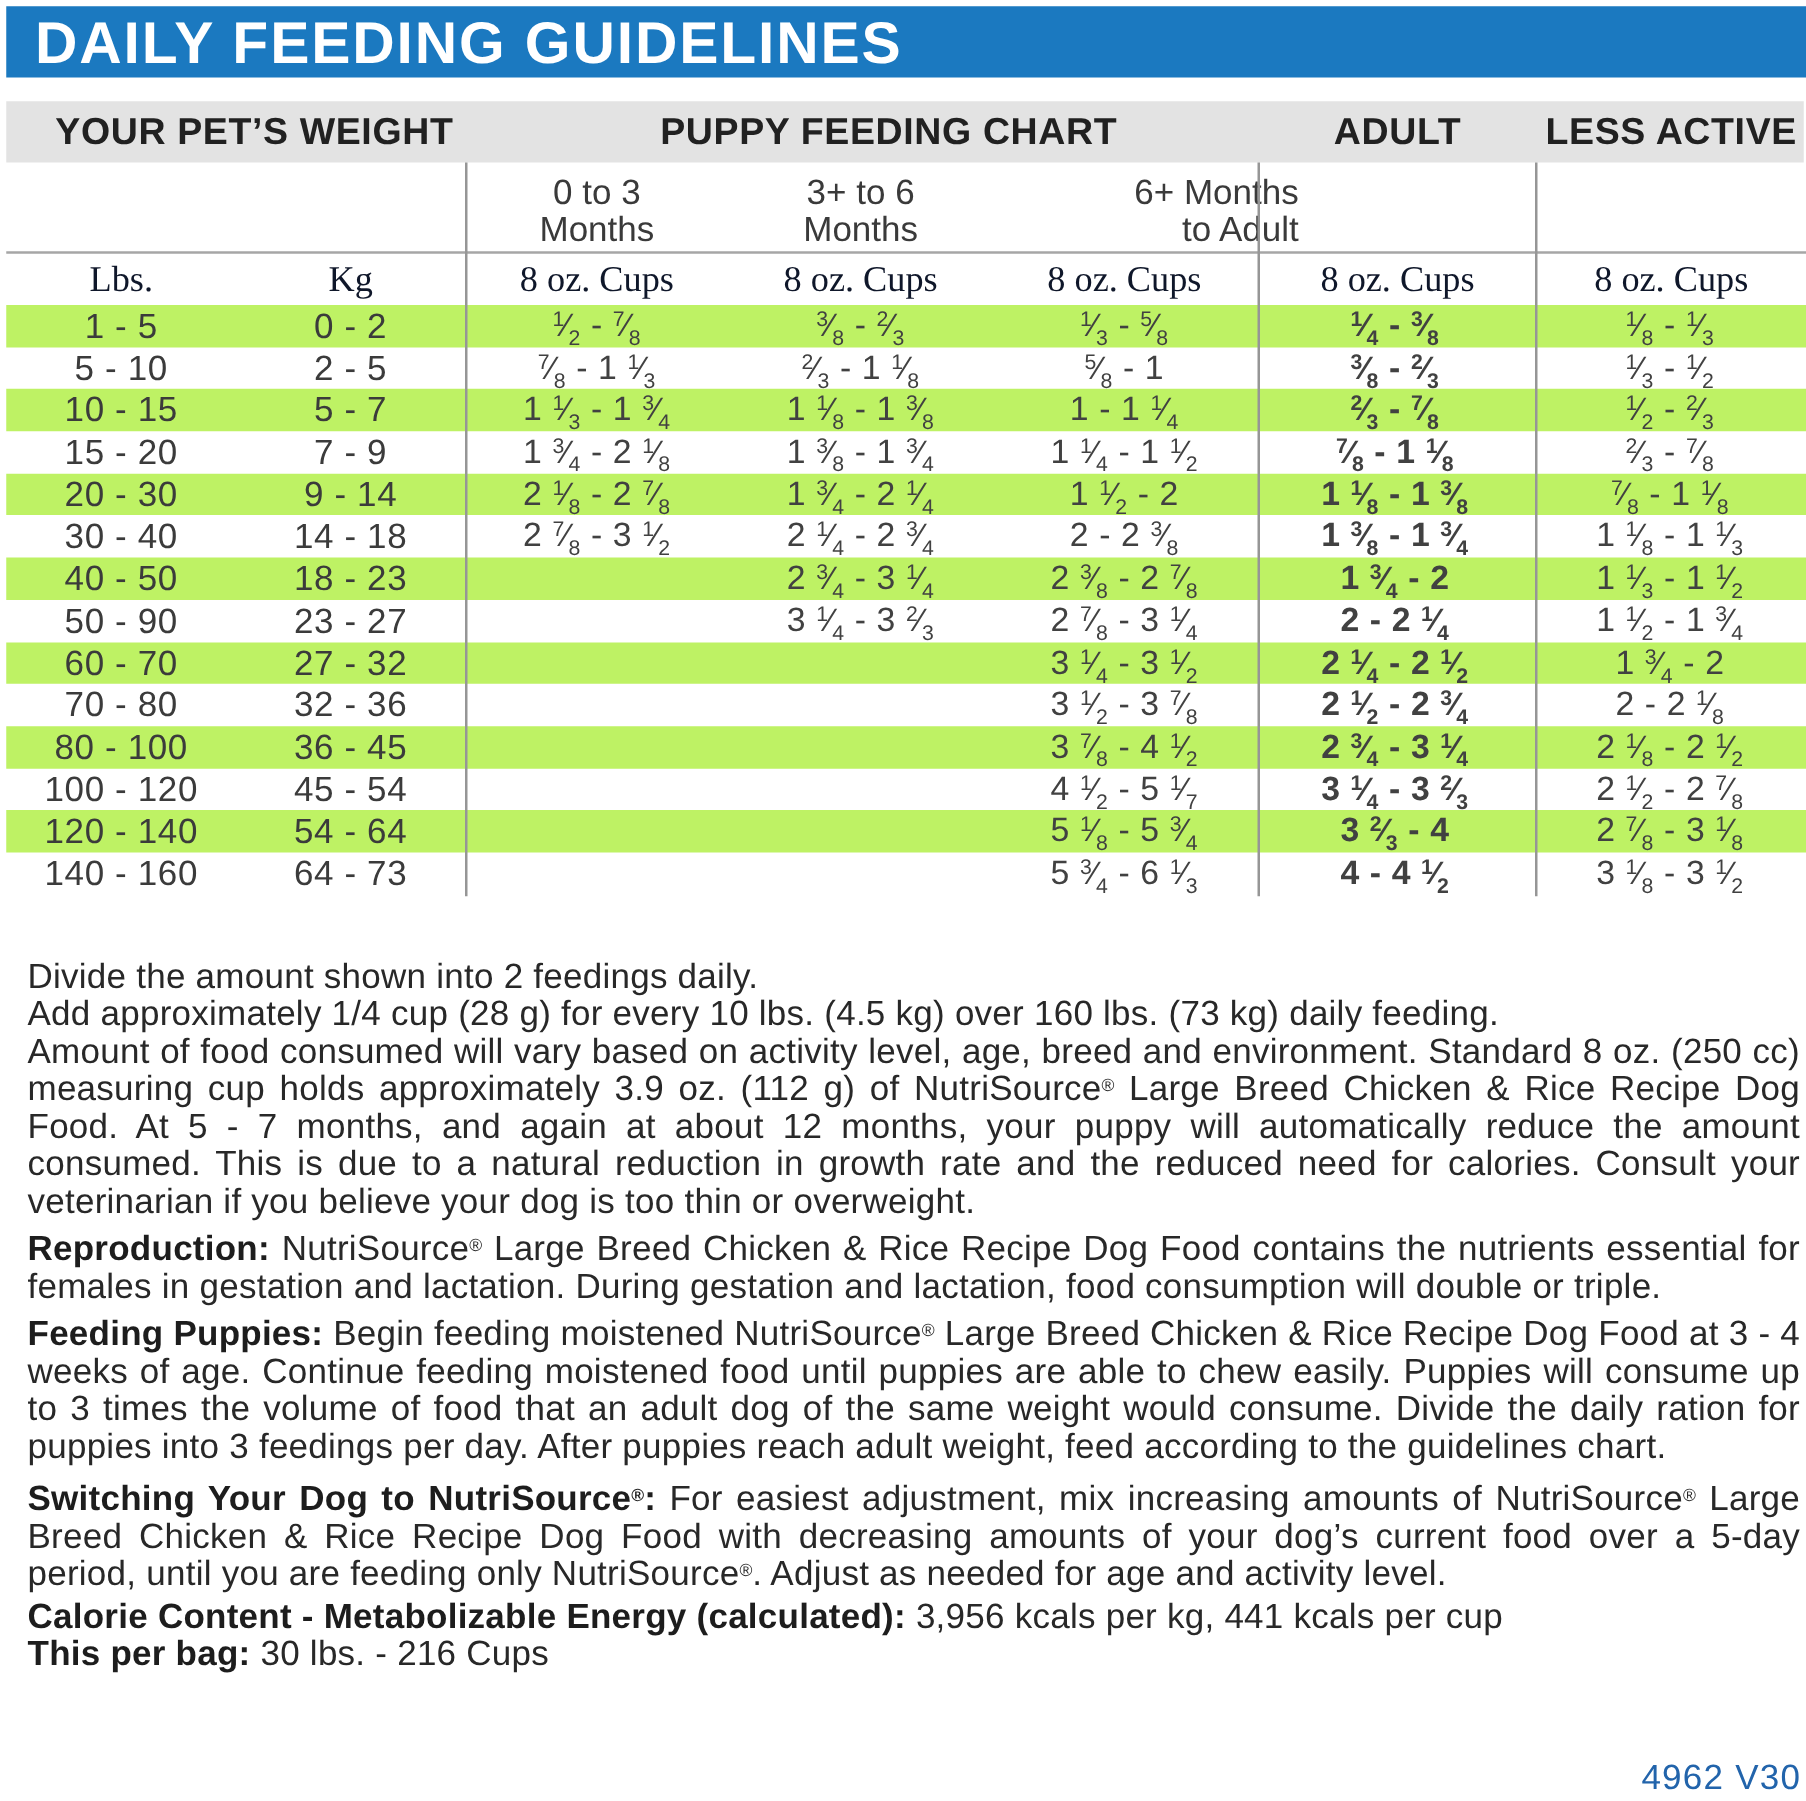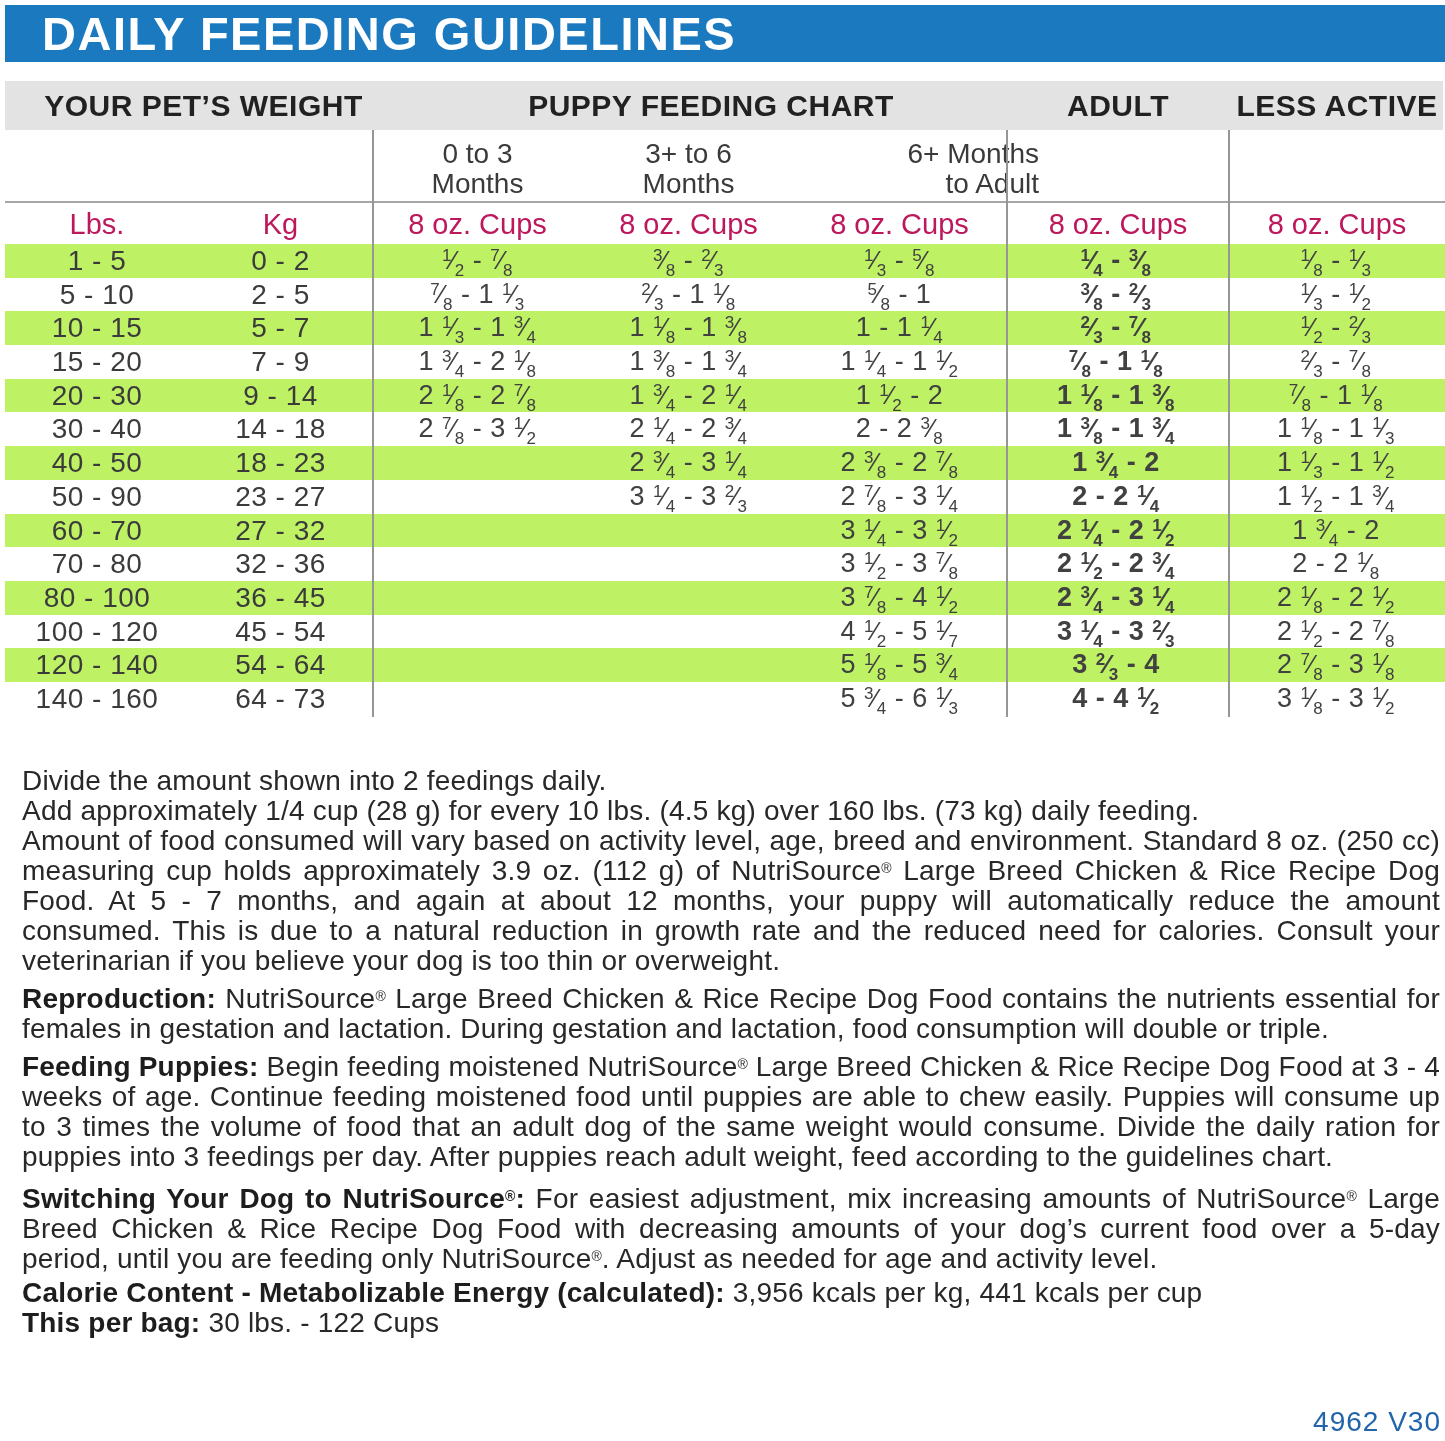--- a/index.html
+++ b/index.html
@@ -1,37 +1,37 @@
 <!DOCTYPE html>
 <html><head>
 <meta charset="utf-8">
 <style>
   html,body{margin:0;padding:0;background:#ffffff;}
   body{width:1445px;height:1441px;position:relative;overflow:hidden;
        font-family:"Liberation Sans","DejaVu Sans",sans-serif;color:#282828;}
   .abs{position:absolute;}
   
   .title-bar{left:5px;top:5px;right:0;height:57px;background:#1b79c0;}
-  .title-bar h1{margin:0;padding-left:37px;line-height:57px;font-size:47px;font-weight:700;
+  .title-bar h1{margin:0;padding-left:23px;line-height:57px;font-size:47px;font-weight:700;
                 color:#ffffff;letter-spacing:1.5px;}
   
   .band{left:5px;top:81px;right:2px;height:49px;background:#e3e3e3;}
   .band-label{position:absolute;top:81px;height:45px;line-height:49px;text-align:center;
               font-size:30px;font-weight:700;color:#212121;letter-spacing:0.5px;}
   .bl-weight{left:20px;width:367px;}
   .bl-puppy{left:372px;width:678px;}
   .bl-adult{left:1007px;width:222px;}
   .bl-less{left:1229px;width:216px;}
   
   .month{top:139px;width:211px;text-align:center;font-size:28px;color:#3a3a3a;line-height:30px;}
   .m0{left:372px;} .m1{left:583px;} .m2{left:828px;text-align:right;}
   
   .rule{left:5px;top:201px;right:0;height:2px;background:#a6a6a6;}
   
-  .unit{top:206px;height:34px;line-height:36px;text-align:center;font-size:29px;color:#be185d;}
+  .unit{top:206px;height:34px;line-height:36px;text-align:center;font-size:29px;color:#0f172a;font-family:Liberation Serif, serif;}
   .u-lbs{left:5px;width:184px;} .u-kg{left:189px;width:183px;}
   .u-c1{left:372px;width:211px;} .u-c2{left:583px;width:211px;} .u-c3{left:794px;width:211px;}
   .u-c4{left:1007px;width:222px;} .u-c5{left:1229px;width:216px;}
   
   .tbody{left:5px;top:244px;width:1440px;}
   .trow{display:flex;height:33.7px;line-height:33.9px;}
   .trow.alt{background:#bef264;}
   .tcell{text-align:center;font-size:27px;color:#414141;letter-spacing:0.5px;white-space:nowrap;}
   .c0{width:184px;font-size:28px;color:#3b3b3b;}
   .c1{width:183px;font-size:28px;color:#3b3b3b;}
@@ -232,18 +232,18 @@
     <p class="note just">Amount of food consumed will vary based on activity level, age, breed and environment. Standard 8 oz. (250 cc) measuring cup holds approximately 3.9 oz. (112 g) of NutriSource<sup class="reg">®</sup> Large Breed Chicken &amp; Rice Recipe Dog Food. At 5 - 7 months, and again at about 12 months, your puppy will automatically reduce the amount consumed. This is due to a natural reduction in growth rate and the reduced need for calories. Consult your veterinarian if you believe your dog is too thin or overweight.</p>
 
     <p class="para just"><span class="lead">Reproduction: </span><span>NutriSource<sup class="reg">®</sup> Large Breed Chicken &amp; Rice Recipe Dog Food contains the nutrients essential for females in gestation and lactation. During gestation and lactation, food consumption will double or triple.</span></p>
 
     <p class="para just"><span class="lead">Feeding Puppies: </span><span>Begin feeding moistened NutriSource<sup class="reg">®</sup> Large Breed Chicken &amp; Rice Recipe Dog Food at 3 - 4 weeks of age. Continue feeding moistened food until puppies are able to chew easily. Puppies will consume up to 3 times the volume of food that an adult dog of the same weight would consume. Divide the daily ration for puppies into 3 feedings per day. After puppies reach adult weight, feed according to the guidelines chart.</span></p>
 
     <p class="para just gap-lg"><span class="lead">Switching Your Dog to NutriSource<sup class="reg">®</sup>: </span><span>For easiest adjustment, mix increasing amounts of NutriSource<sup class="reg">®</sup> Large Breed Chicken &amp; Rice Recipe Dog Food with decreasing amounts of your dog’s current food over a 5-day period, until you are feeding only NutriSource<sup class="reg">®</sup>. Adjust as needed for age and activity level.</span></p>
 
     <p class="para gap-sm"><span class="lead">Calorie Content - Metabolizable Energy (calculated): </span><span>3,956 kcals per kg, 441 kcals per cup</span></p>
 
-    <p class="para" style="margin-top:0;"><span class="lead">This per bag: </span><span>30 lbs. -  122 Cups</span></p>
+    <p class="para" style="margin-top:0;"><span class="lead">This per bag: </span><span>30 lbs. -  216 Cups</span></p>
   </div>
 
   <div class="abs footer-code">4962 V30</div>
 
 </div>
 
 </body></html>

